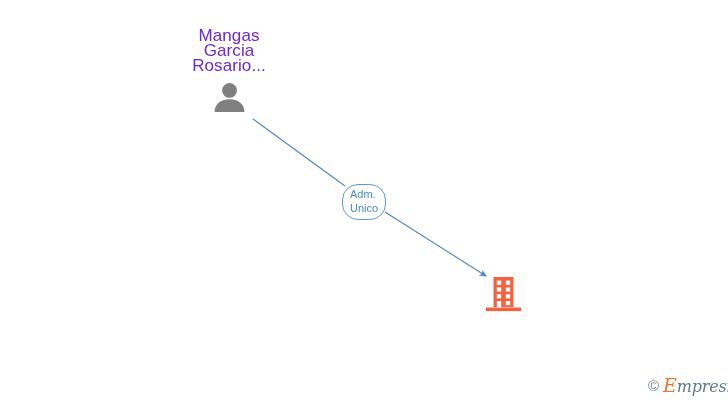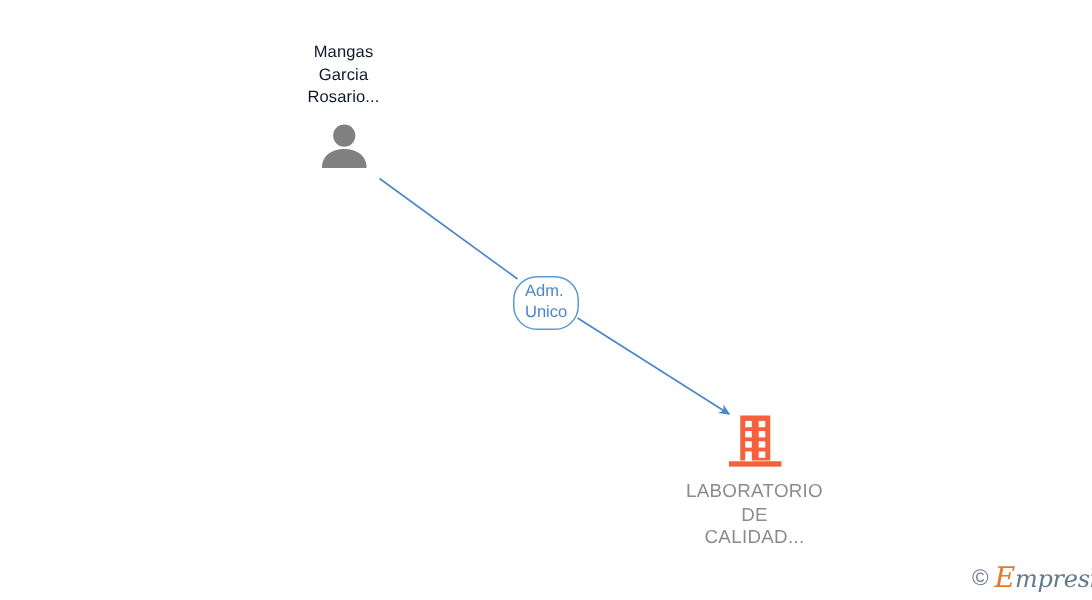--- a/index.html
+++ b/index.html
@@ -29,23 +29,23 @@
 
   
   #person-node {
     position: absolute;
     left: 169px;
     top: 28px;
     width: 120px;
     text-align: center;
   }
   #person-label {
-    font-size: 11px;
+    font-size: 17px;
     line-height: 15px;
-    color: #0f172a;
+    color: #6d28d9;
     letter-spacing: 0.1px;
     white-space: pre-line;
   }
   #person-icon-wrap {
     margin-top: 7px;
     height: 32px;
     display: flex;
     align-items: flex-end;
     justify-content: center;
   }
@@ -155,23 +155,20 @@
         <rect x="11.8" y="4.6" width="4.4" height="4.2" fill="#ffffff"></rect>
         <rect x="20.8" y="4.6" width="4.4" height="4.2" fill="#ffffff"></rect>
         <rect x="11.8" y="11.4" width="4.4" height="4.2" fill="#ffffff"></rect>
         <rect x="20.8" y="11.4" width="4.4" height="4.2" fill="#ffffff"></rect>
         <rect x="11.8" y="18.2" width="4.4" height="4.2" fill="#ffffff"></rect>
         <rect x="20.8" y="18.2" width="4.4" height="4.2" fill="#ffffff"></rect>
         <rect x="11.8" y="25" width="4.4" height="6.5" fill="#ffffff"></rect>
         <rect x="20.8" y="25" width="4.4" height="4.2" fill="#ffffff"></rect>
       </svg>
     </div>
-    <div id="company-label">LABORATORIO
-DE
-CALIDAD...</div>
   </div>
 
   <div id="watermark">
     <span id="watermark-copy">©</span>
     <span id="watermark-brand"><span class="cap">E</span><span>mpresia</span></span>
   </div>
 
 </div>
 
 </body></html>

